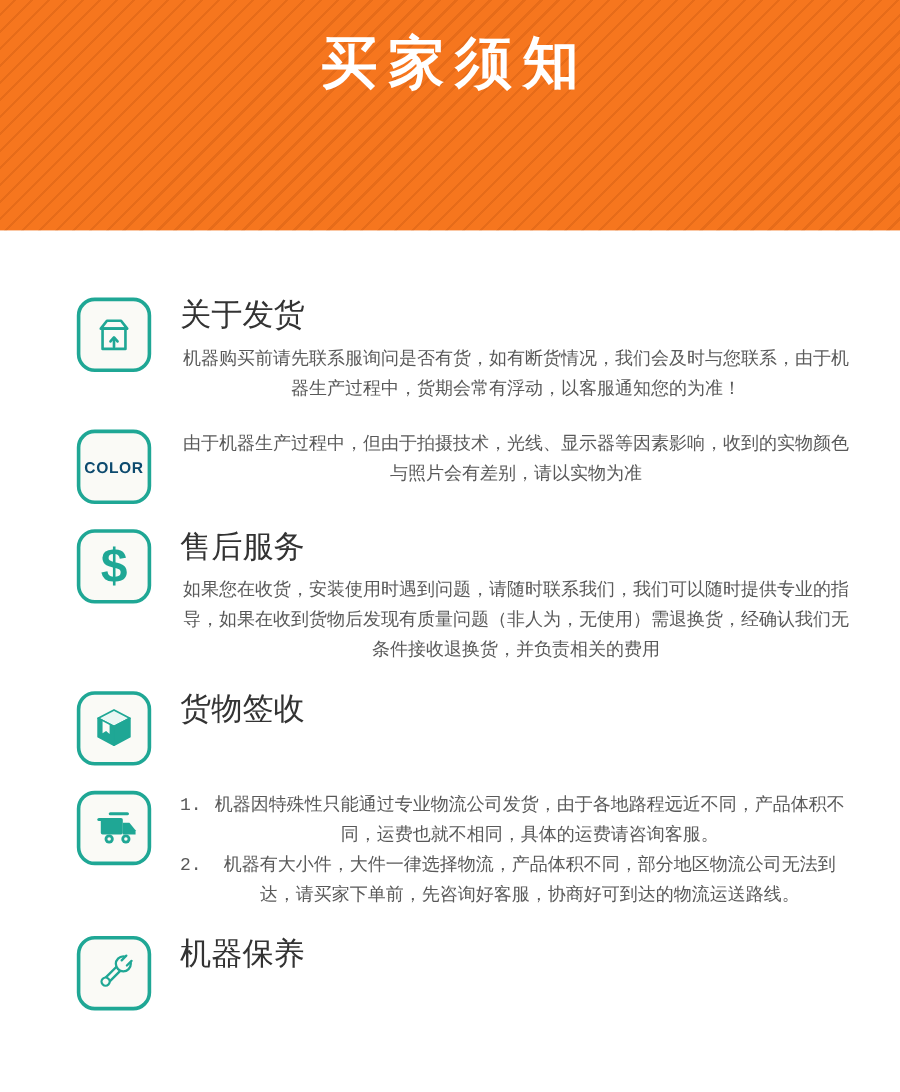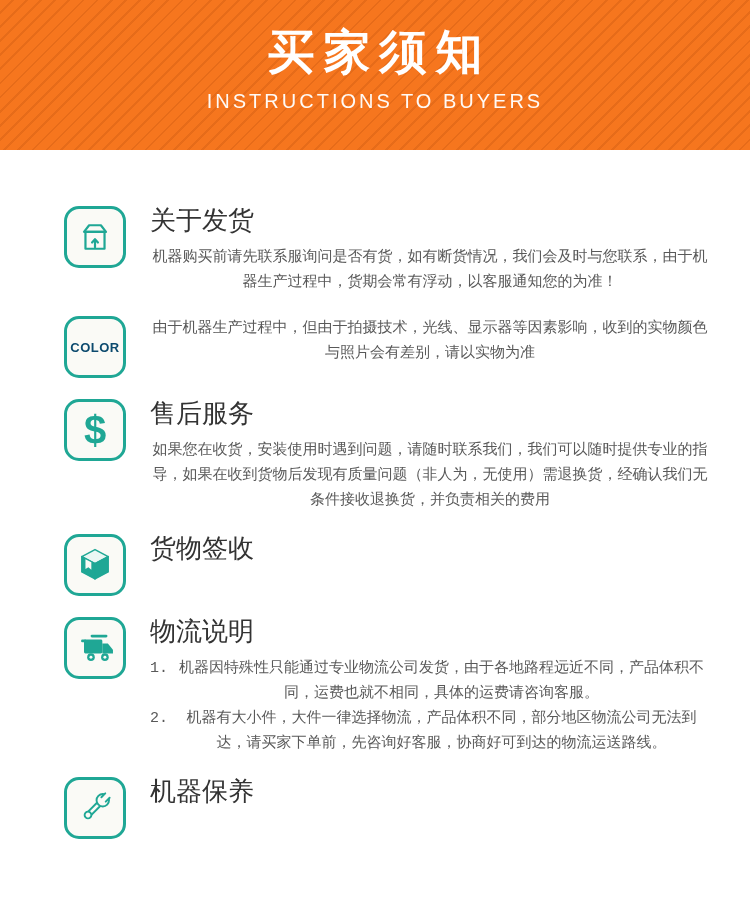--- a/index.html
+++ b/index.html
@@ -6,21 +6,21 @@
   body{
     width:750px;
     background:#ffffff;
     font-family:"Liberation Sans","DejaVu Sans",sans-serif;
     color:#333;
   }
   .page{width:750px;height:910px;overflow:hidden;background:#fff;}
 
   
   .header{
-    height:150px;
+    height:192px;
     background-color:#f6761e;
     background-image:repeating-linear-gradient(
       135deg,
       rgba(0,0,0,0) 0px,
       rgba(0,0,0,0) 8px,
       rgba(160,60,0,0.18) 8px,
       rgba(160,60,0,0.18) 10px);
     text-align:center;
     color:#fff;
   }
@@ -87,21 +87,20 @@
   .list-marker{flex:0 0 auto;margin-right:5px;}
   .list-text{flex:1 1 auto;}
 </style>
 </head>
 <body>
 
 <div class="page">
 
   <div class="header">
     <div class="header-title">买家须知</div>
-    <div class="header-subtitle">INSTRUCTIONS TO BUYERS</div>
   </div>
 
   <div class="content">
 
     <div class="section">
       <div class="icon-box">
         <svg width="44" height="44" viewBox="0 0 60 60">
           <g fill="none" stroke="#1fa795" stroke-width="3" stroke-linejoin="round" stroke-linecap="round">
             <polygon points="22,14 38,14 45,23 15,23"></polygon>
             <rect x="17" y="23" width="26" height="23"></rect>
@@ -160,21 +159,20 @@
             <rect x="15" y="18.5" width="25" height="19" rx="2"></rect>
             <path d="M40 24 h7.5 l7 8.5 v5 h-14.5 z"></path>
             <circle cx="24.5" cy="42.5" r="5.2"></circle>
             <circle cx="43.5" cy="42.5" r="5.2"></circle>
           </g>
           <circle cx="24.5" cy="42.5" r="2" fill="#fafaf6"></circle>
           <circle cx="43.5" cy="42.5" r="2" fill="#fafaf6"></circle>
         </svg>
       </div>
       <div class="section-text">
-        <h2 class="section-title">物流说明</h2>
         <div class="section-body">
           <div class="list-item">
             <span class="list-marker">1.</span>
             <span class="list-text">机器因特殊性只能通过专业物流公司发货，由于各地路程远近不同，产品体积不同，运费也就不相同，具体的运费请咨询客服。</span>
           </div>
           <div class="list-item">
             <span class="list-marker">2.</span>
             <span class="list-text">机器有大小件，大件一律选择物流，产品体积不同，部分地区物流公司无法到达，请买家下单前，先咨询好客服，协商好可到达的物流运送路线。</span>
           </div>
         </div>

